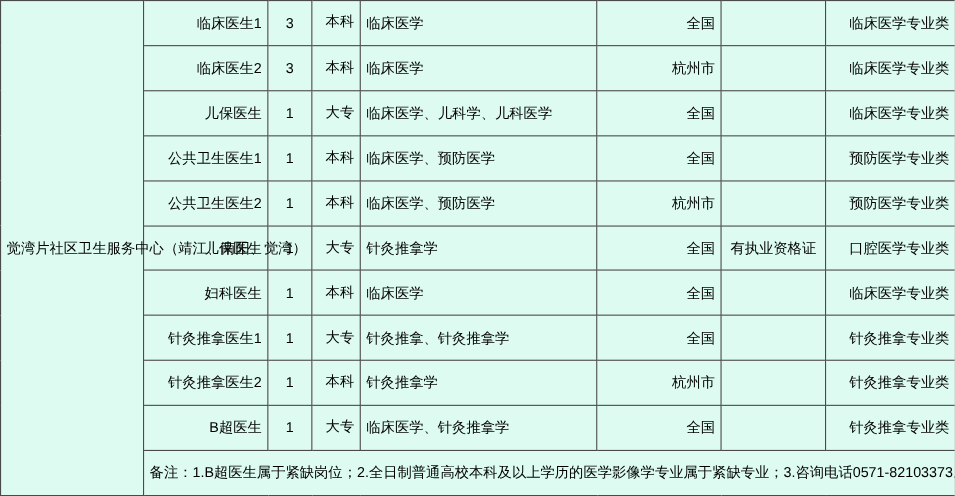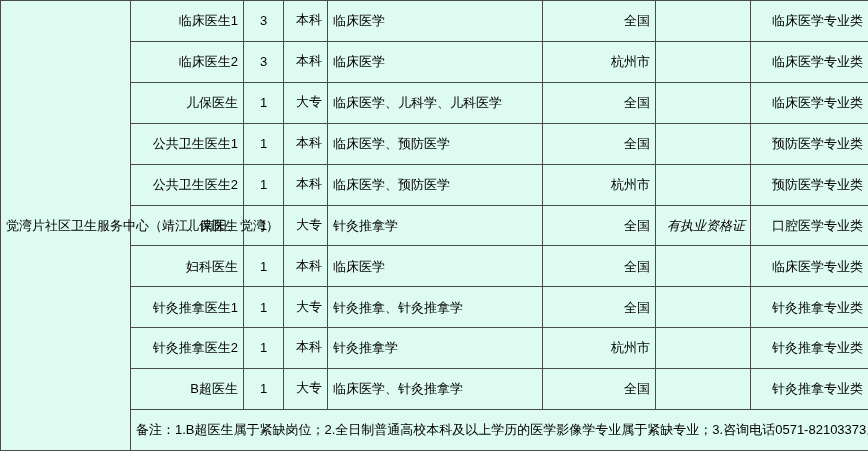--- a/index.html
+++ b/index.html
@@ -54,23 +54,22 @@
   }
   td.major {
     text-align: left;
     padding-left: 6px;
     white-space: nowrap;
   }
   td.scope {
     text-align: right;
   }
   td.cert {
-    text-align: right;
+    text-align: center;
     padding-left: 6px;
-    font-style: italic;
   }
   td.category {
     text-align: right;
     padding-left: 6px;
   }
   td.remark {
     text-align: left;
     white-space: normal;
     padding: 5px 6px 5px 6px;
     line-height: 1.5;

